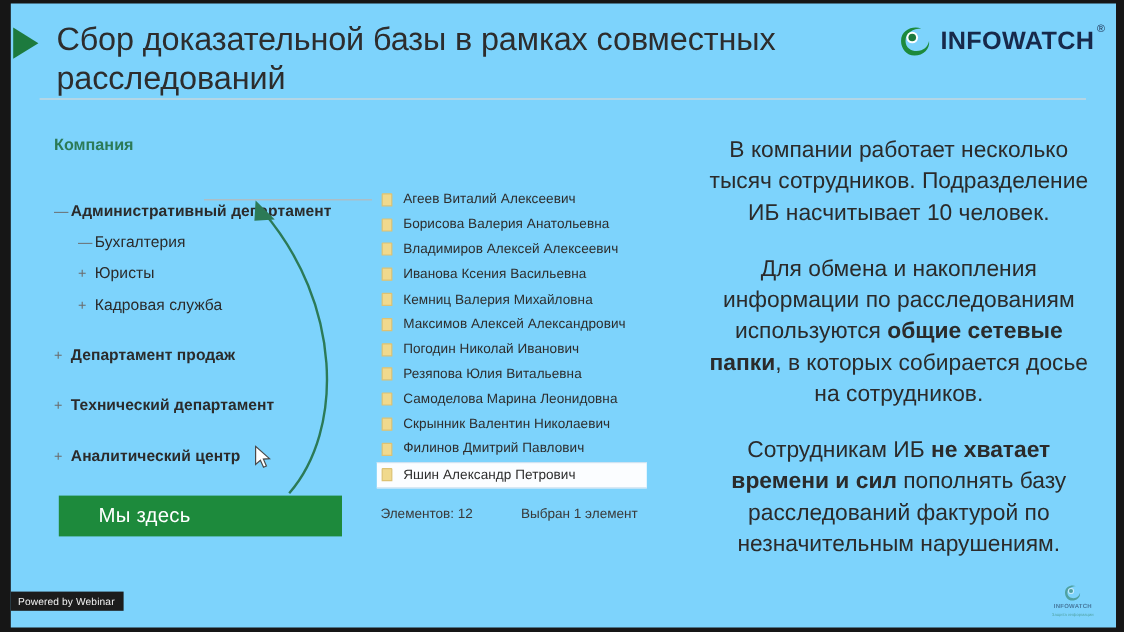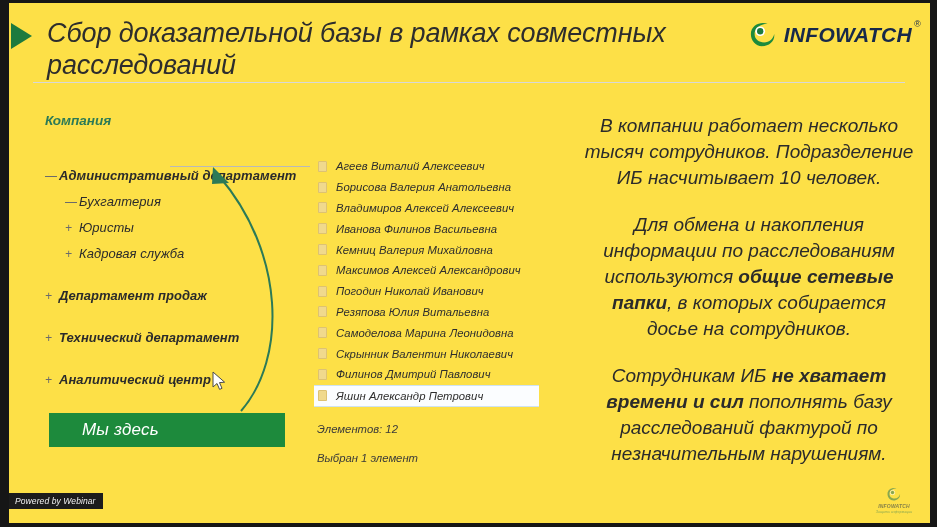--- a/index.html
+++ b/index.html
@@ -5,29 +5,28 @@
 <style>
   html, body {
     margin: 0;
     padding: 0;
     background: #1a1a1a;
   }
   #slide {
     position: relative;
     width: 937px;
     height: 527px;
-    background: #fde047;
+    background: #7dd3fc;
     overflow: hidden;
     font-family: "Liberation Sans", "DejaVu Sans", sans-serif;
     border-left: 9px solid #161616;
     border-right: 7px solid #161616;
     border-top: 3px solid #161616;
     border-bottom: 4px solid #161616;
     box-sizing: border-box;
-    font-style: italic;
   }
 
   
   .header {
     position: absolute;
     left: 0; top: 0;
     width: 921px;
     height: 80px;
   }
   .header-rule {
@@ -195,24 +194,23 @@
     font-size: 11.3px;
     color: #2e2e2e;
     white-space: nowrap;
     letter-spacing: 0.05px;
   }
   .status-bar {
     position: absolute;
     left: 308px;
     top: 420px;
     display: flex;
-    gap: 17px;
+    gap: 40px;
     font-size: 11.3px;
     color: #3a3a3a;
-    flex-direction: column;
   }
 
   
   .rightcol {
     position: absolute;
     left: 575px;
     top: 110px;
     width: 330px;
   }
   .para {
@@ -338,21 +336,21 @@
         <div class="file-row">
           <span class="folder-icon"></span>
           <span class="file-name">Борисова Валерия Анатольевна</span>
         </div>
         <div class="file-row">
           <span class="folder-icon"></span>
           <span class="file-name">Владимиров Алексей Алексеевич</span>
         </div>
         <div class="file-row">
           <span class="folder-icon"></span>
-          <span class="file-name">Иванова Филинов Васильевна</span>
+          <span class="file-name">Иванова Ксения Васильевна</span>
         </div>
         <div class="file-row">
           <span class="folder-icon"></span>
           <span class="file-name">Кемниц Валерия Михайловна</span>
         </div>
         <div class="file-row">
           <span class="folder-icon"></span>
           <span class="file-name">Максимов Алексей Александрович</span>
         </div>
         <div class="file-row">

